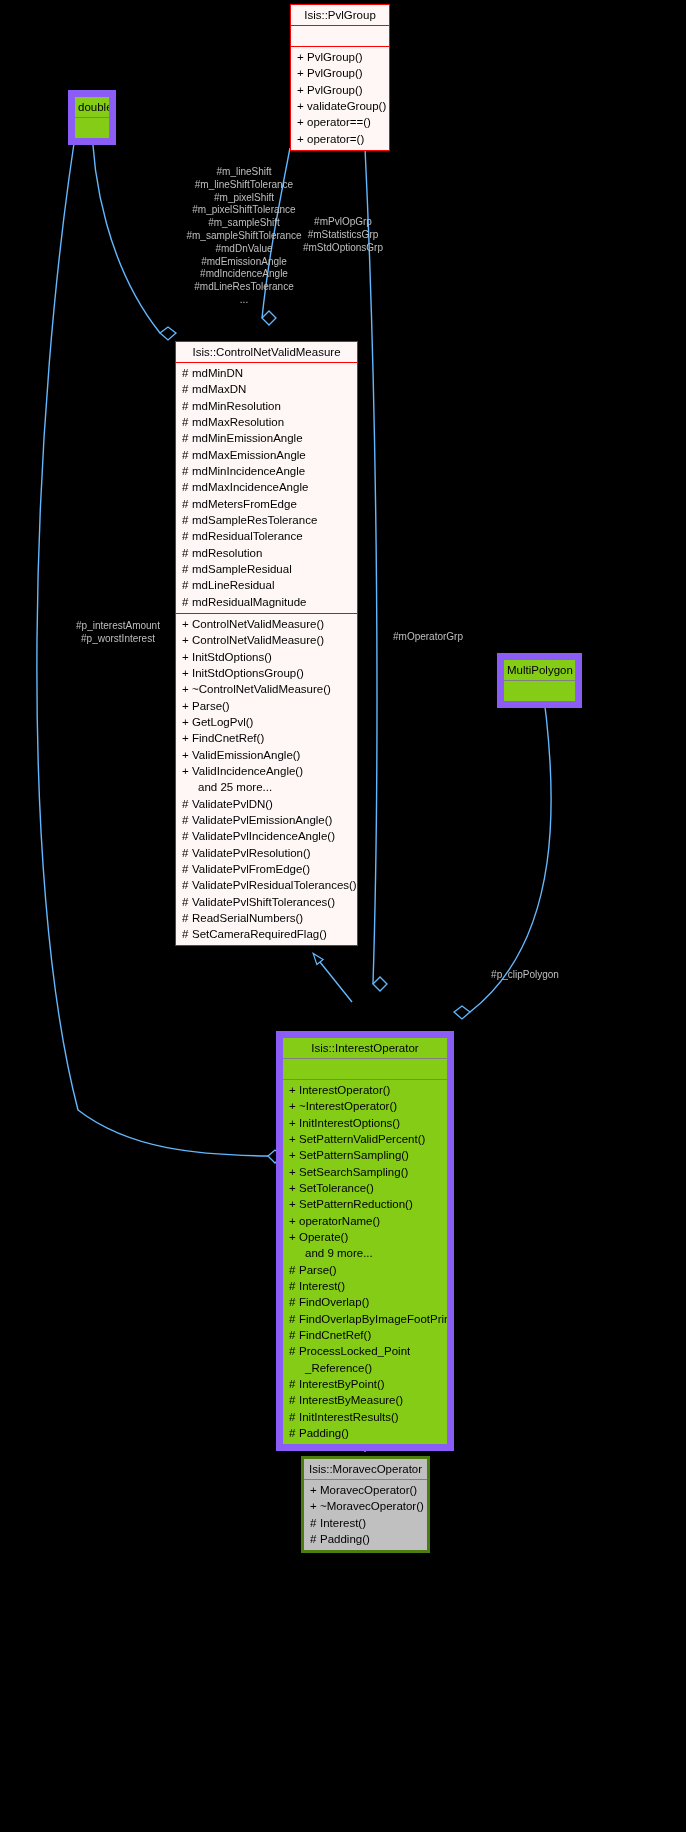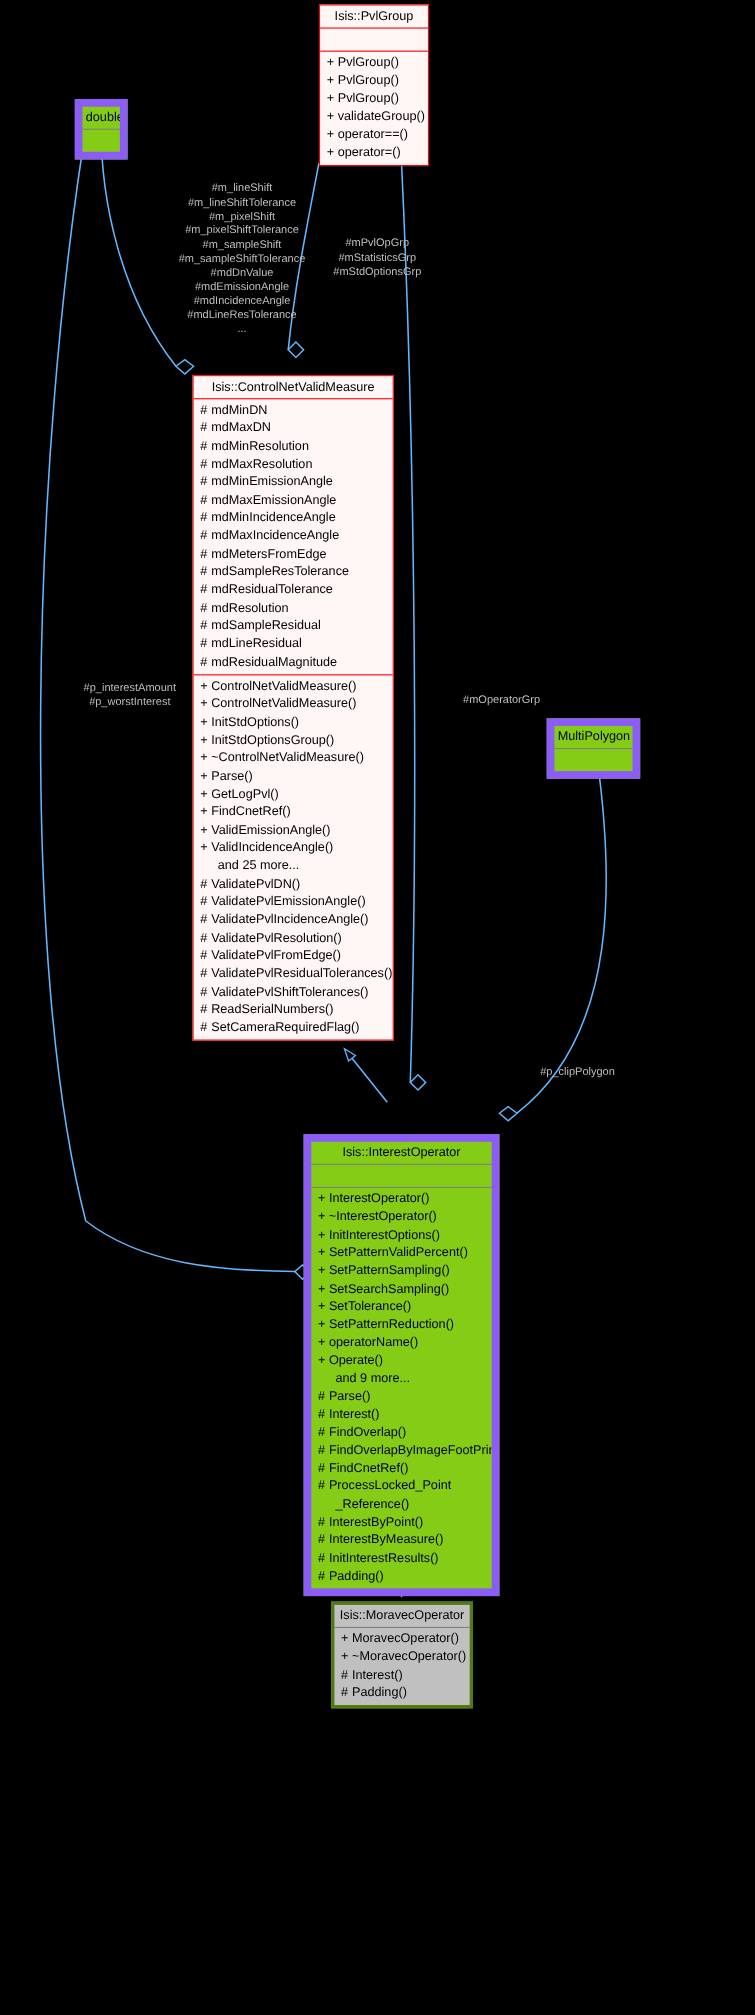--- a/index.html
+++ b/index.html
@@ -130,27 +130,27 @@
     <polygon points="470,1012 462,1006 454,1012 462,1019" fill="#000000" stroke="#63b8ff" stroke-width="1.3"></polygon>
 
     
     <path d="M 352,1002 L 320,962" fill="none" stroke="#63b8ff" stroke-width="1.4" marker-end="url(#arrow-hollow)"></path>
 
     
     <path d="M 365,1452 L 365,1420" fill="none" stroke="#63b8ff" stroke-width="1.4"></path>
     <polygon points="365,1414 359,1428 371,1428" fill="#000000" stroke="#63b8ff" stroke-width="1.3"></polygon>
   </svg>
 
-  <div class="edge-label" style="left:120px; top:166px; width:200px;">#m_lineShift<br>#m_lineShiftTolerance<br>#m_pixelShift<br>#m_pixelShiftTolerance<br>#m_sampleShift<br>#m_sampleShiftTolerance<br>#mdDnValue<br>#mdEmissionAngle<br>#mdIncidenceAngle<br>#mdLineResTolerance<br>...</div>
+  <div class="edge-label" style="left:144px; top:166px; width:200px;">#m_lineShift<br>#m_lineShiftTolerance<br>#m_pixelShift<br>#m_pixelShiftTolerance<br>#m_sampleShift<br>#m_sampleShiftTolerance<br>#mdDnValue<br>#mdEmissionAngle<br>#mdIncidenceAngle<br>#mdLineResTolerance<br>...</div>
 
   <div class="edge-label" style="left:288px; top:216px; width:110px;">#mPvlOpGrp<br>#mStatisticsGrp<br>#mStdOptionsGrp</div>
 
   <div class="edge-label" style="left:58px; top:620px; width:120px;">#p_interestAmount<br>#p_worstInterest</div>
 
-  <div class="edge-label" style="left:378px; top:631px; width:100px;margin-left:28px;">#mOperatorGrp</div>
+  <div class="edge-label" style="left:378px; top:631px; width:100px;">#mOperatorGrp</div>
 
   <div class="edge-label" style="left:470px; top:969px; width:110px;">#p_clipPolygon</div>
 
   <div class="node plain" style="left:68px; top:48px; width:48px;">
     <div class="title">double</div>
     <div class="sep"></div>
     <div class="compartment empty-compartment"></div>
   </div>
 
   <div class="node" style="left:290px; top:4px; width:100px;">

